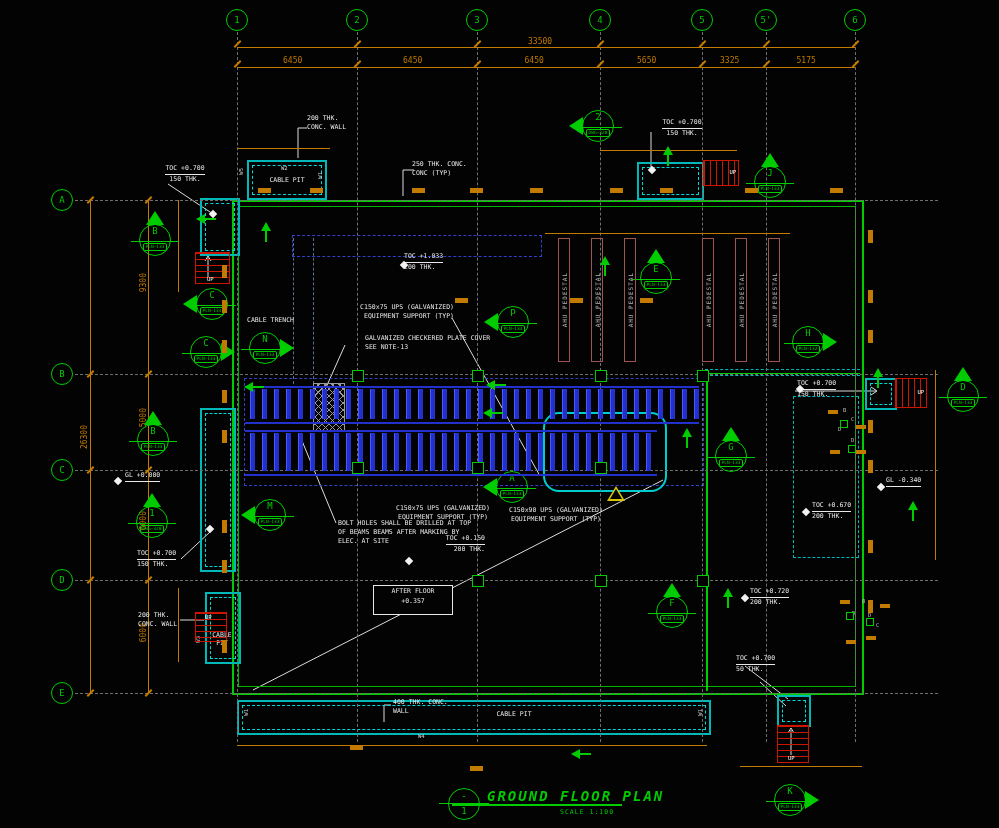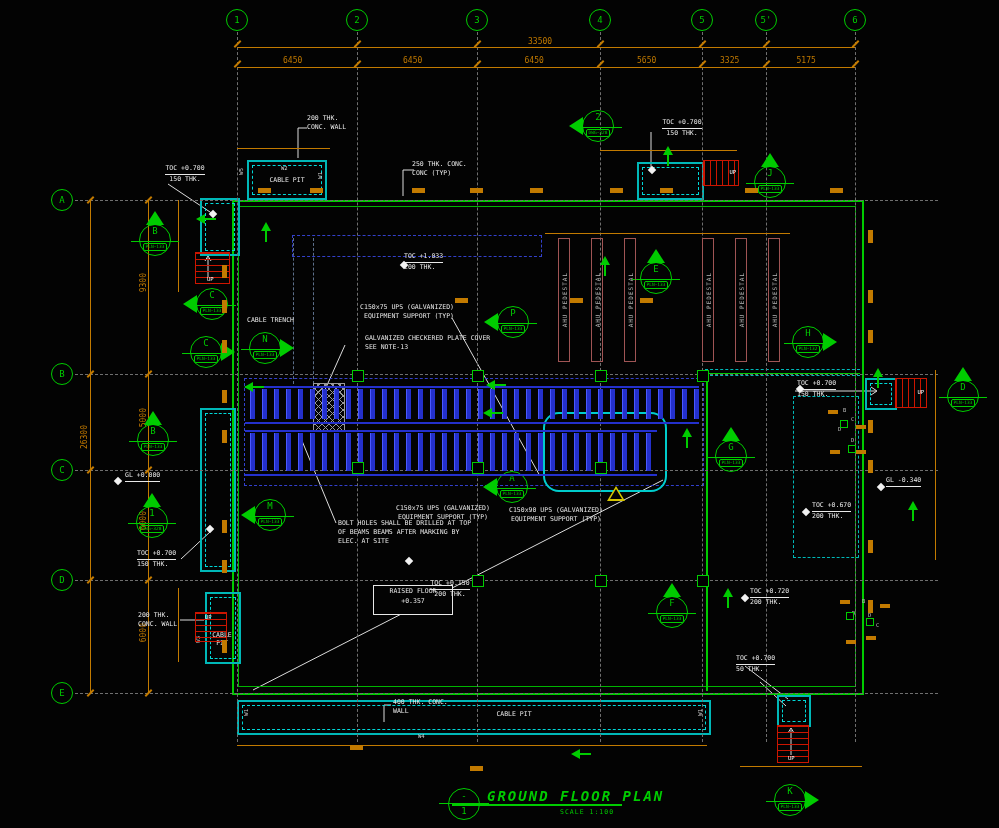--- a/index.html
+++ b/index.html
@@ -149,21 +149,21 @@
 
   <div class="abs hatch" style="left:313px;top:383px;width:30px;height:47px;"></div>
 
   <div class="abs bdash" style="left:292px;top:235px;width:248px;height:20px;"></div>
   <div class="abs bdash" style="left:244px;top:378px;width:458px;height:106px;"></div>
   <div class="abs cloud" style="left:543px;top:412px;width:120px;height:76px;"></div>
 
   <div class="abs warn" style="left:607px;top:486px;"></div>
 
   <div class="abs rfbox" style="left:373px;top:585px;width:78px;height:28px;">
-    <div>RAISED FLOOR</div>
+    <div>AFTER FLOOR</div>
     <div>+0.357</div>
   </div>
 
   <div id="gen">
       <div class="abs dashv" style="left: 237px; top: 32px; height: 710px;"></div>
       <div class="abs bubble" style="left: 226px; top: 9px;">1</div>
       <div class="abs dashv" style="left: 357px; top: 32px; height: 710px;"></div>
       <div class="abs bubble" style="left: 346px; top: 9px;">2</div>
       <div class="abs dashv" style="left: 477px; top: 32px; height: 710px;"></div>
       <div class="abs bubble" style="left: 466px; top: 9px;">3</div>
@@ -407,21 +407,21 @@
       </div>
       <div class="abs wlabel" style="left: 486px; top: 506px; width: 140px; text-align: center;">
         <div>C150x90 UPS (GALVANIZED)</div>
         <div>EQUIPMENT SUPPORT (TYP)</div>
       </div>
       <div class="abs wlabel" style="left: 338px; top: 519px; width: 192px; text-align: left;">
         <div>BOLT HOLES SHALL BE DRILLED AT TOP</div>
         <div>OF BEAMS BEAMS AFTER MARKING BY</div>
         <div>ELEC. AT SITE</div>
       </div>
-      <div class="abs wlabel" style="left: 415px; top: 579px; width: 70px; text-align: center;">
+      <div class="abs wlabel" style="left: 415px; top: 534px; width: 70px; text-align: right;">
         <div><span class="u">TOC +0.150</span></div>
         <div>200 THK.</div>
       </div>
       <div class="abs wlabel" style="left: 750px; top: 587px; width: 76px; text-align: left;">
         <div><span class="u">TOC +0.720</span></div>
         <div>200 THK.</div>
       </div>
       <div class="abs wlabel" style="left: 138px; top: 611px; width: 76px; text-align: left;">
         <div>200 THK.</div>
         <div>CONC. WALL</div>

